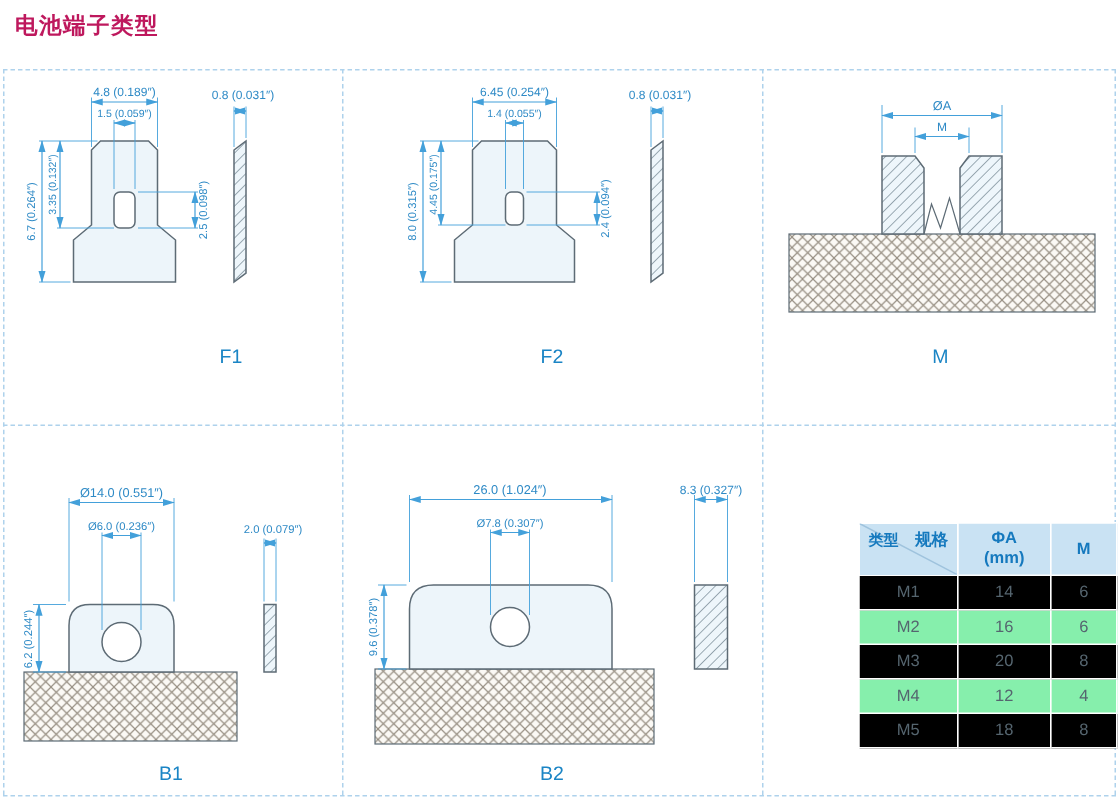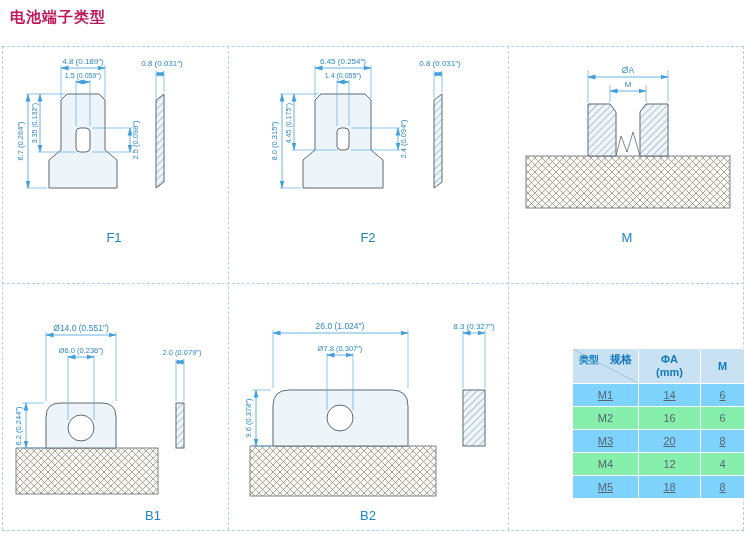--- a/index.html
+++ b/index.html
@@ -33,21 +33,21 @@
     border:1px solid #ffffff; text-align:center; font-size:11px; padding:0;
   }
   .spec-table th { background:#c9e2f3; color:#1579be; font-weight:bold; height:34px; }
   .spec-table td { color:#55656f; height:22px; }
   .spec-table col.c1 { width:66px; } .spec-table col.c2 { width:62px; } .spec-table col.c3 { width:44px; }
   th.diag { position:relative; }
   th.diag svg.diag-line { position:absolute; left:0; top:0; width:100%; height:100%; }
   th.diag svg.diag-line line { stroke:#9fc3dd; stroke-width:1; }
   .h-spec { position:absolute; top:3px; right:6px; font-size:11px;text-align:center; }
   .h-type { position:absolute; bottom:16px; left:6px; font-size:10px; }
-  tr.rowa td { background:#7dd3fc;text-decoration:underline; }
+  tr.rowa td { background:#000000; }
   tr.rowb td { background:#86efac; }
   .phiA-h div { line-height:13px; }
 </style>
 </head>
 <body>
 
 <div class="page-title">电池端子类型</div>
 
 <div class="hdash" style="left:2px; top:46px; width:742px;"></div>
 <div class="hdash" style="left:2px; top:283px; width:742px;"></div>
@@ -98,21 +98,21 @@
       <line class="ext" x1="86" y1="98" x2="126" y2="98"></line>
     <line class="dim" x1="124" y1="74" x2="124" y2="98" marker-start="url(#f1m)" marker-end="url(#f1m)"></line>
     <text class="dtx75" x="132" y="86" transform="rotate(-90 132 86)">2.5 (0.098″)</text>
 
     <line class="ext" x1="150" y1="44" x2="150" y2="17"></line>
       <line class="ext" x1="158" y1="38" x2="158" y2="17"></line>
     <line class="dim" x1="150" y1="20" x2="158" y2="20" marker-start="url(#f1m)" marker-end="url(#f1m)"></line>
     <text class="dtx" x="156" y="12">0.8 (0.031″)</text>
   </g>
 </svg>
-<div class="panel-label" style="left:0px; top:230px; width:228px;">F1</div>
+<div class="panel-label" style="left:0px; top:230px; width:228px;padding-left:40px;">F1</div>
 
 <svg class="diagram" style="left:238px; top:54px;" width="270" height="172" viewBox="0 0 270 172">
   <defs>
     <marker id="f2m" markerWidth="8" markerHeight="6" refX="7.5" refY="3" orient="auto-start-reverse" markerUnits="userSpaceOnUse">
       <path d="M0,0.6 L8,3 L0,5.4 Z" fill="#43a0da"></path>
     </marker>
     <pattern id="f2h" width="5" height="5" patternUnits="userSpaceOnUse" patternTransform="rotate(45)">
       <rect width="5" height="5" fill="#eef6fb"></rect>
       <line x1="0" y1="0" x2="0" y2="5" stroke="#7d8f9b" stroke-width="1"></line>
     </pattern>
@@ -232,21 +232,21 @@
       <line class="ext" x1="38" y1="130" x2="16" y2="130"></line>
     <line class="dim" x1="20" y1="85" x2="20" y2="130" marker-start="url(#b1m)" marker-end="url(#b1m)"></line>
     <text class="dtx75" x="15" y="108" transform="rotate(-90 15 108)">6.2 (0.244″)</text>
 
     <line class="ext" x1="170" y1="83" x2="170" y2="41"></line>
       <line class="ext" x1="178" y1="83" x2="178" y2="41"></line>
     <line class="dim" x1="170" y1="44" x2="178" y2="44" marker-start="url(#b1m)" marker-end="url(#b1m)"></line>
     <text class="dtx75" x="176" y="37">2.0 (0.079″)</text>
   </g>
 </svg>
-<div class="panel-label" style="left:0px; top:508px; width:228px;padding-left:39px;">B1</div>
+<div class="panel-label" style="left:0px; top:508px; width:228px;">B1</div>
 
 <svg class="diagram" style="left:238px; top:318px;" width="270" height="186" viewBox="0 0 270 186">
   <defs>
     <marker id="b2m" markerWidth="8" markerHeight="6" refX="7.5" refY="3" orient="auto-start-reverse" markerUnits="userSpaceOnUse">
       <path d="M0,0.6 L8,3 L0,5.4 Z" fill="#43a0da"></path>
     </marker>
     <pattern id="b2h" width="5" height="5" patternUnits="userSpaceOnUse" patternTransform="rotate(45)">
       <rect width="5" height="5" fill="#eef6fb"></rect>
       <line x1="0" y1="0" x2="0" y2="5" stroke="#7d8f9b" stroke-width="1"></line>
     </pattern>

